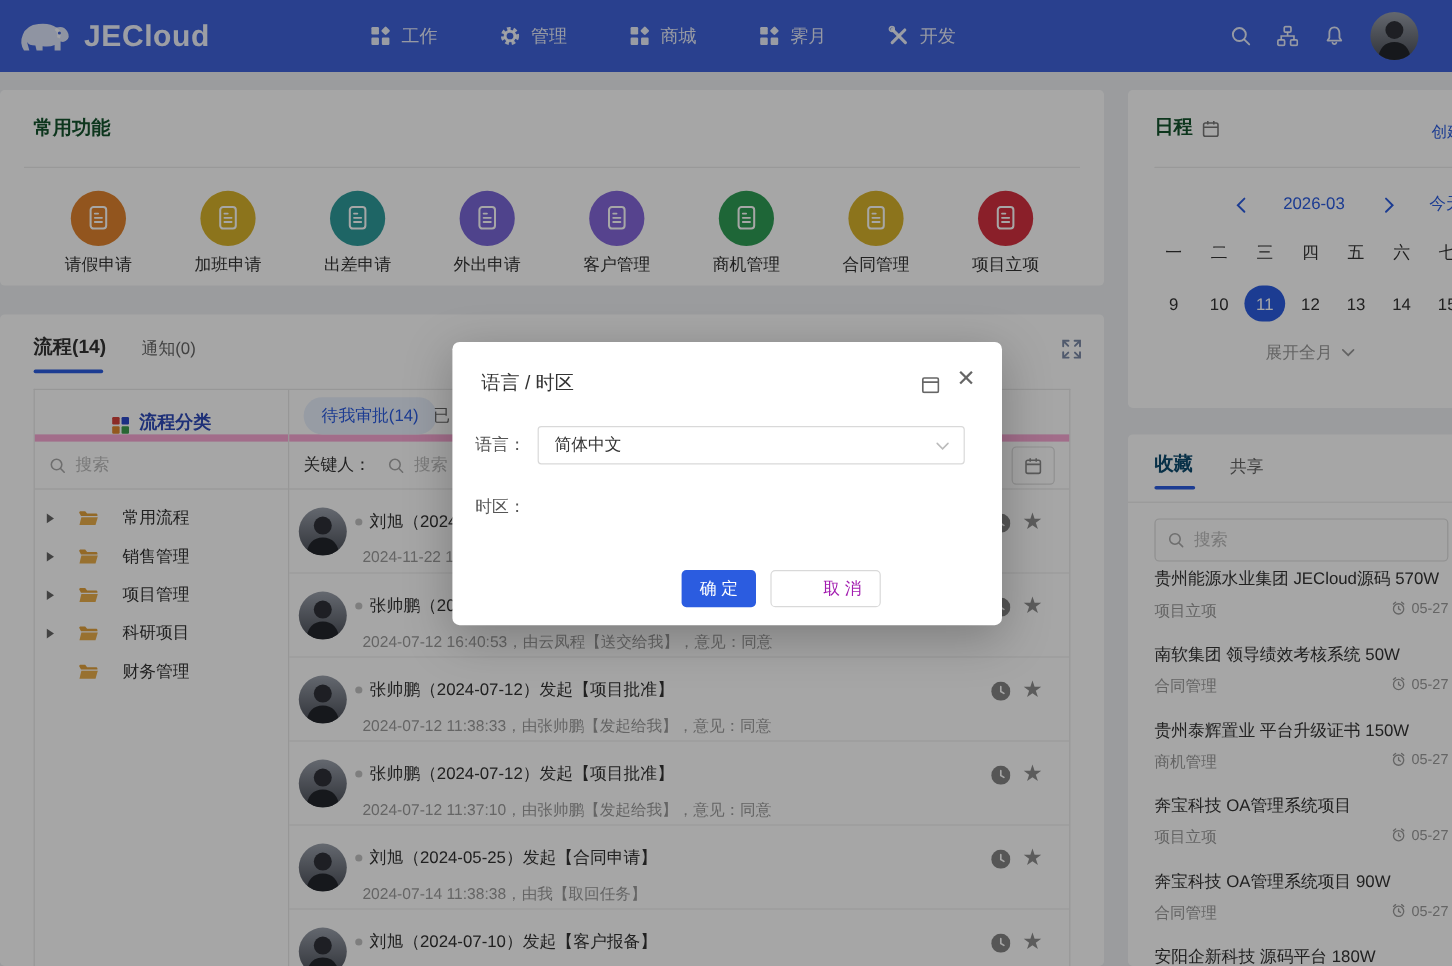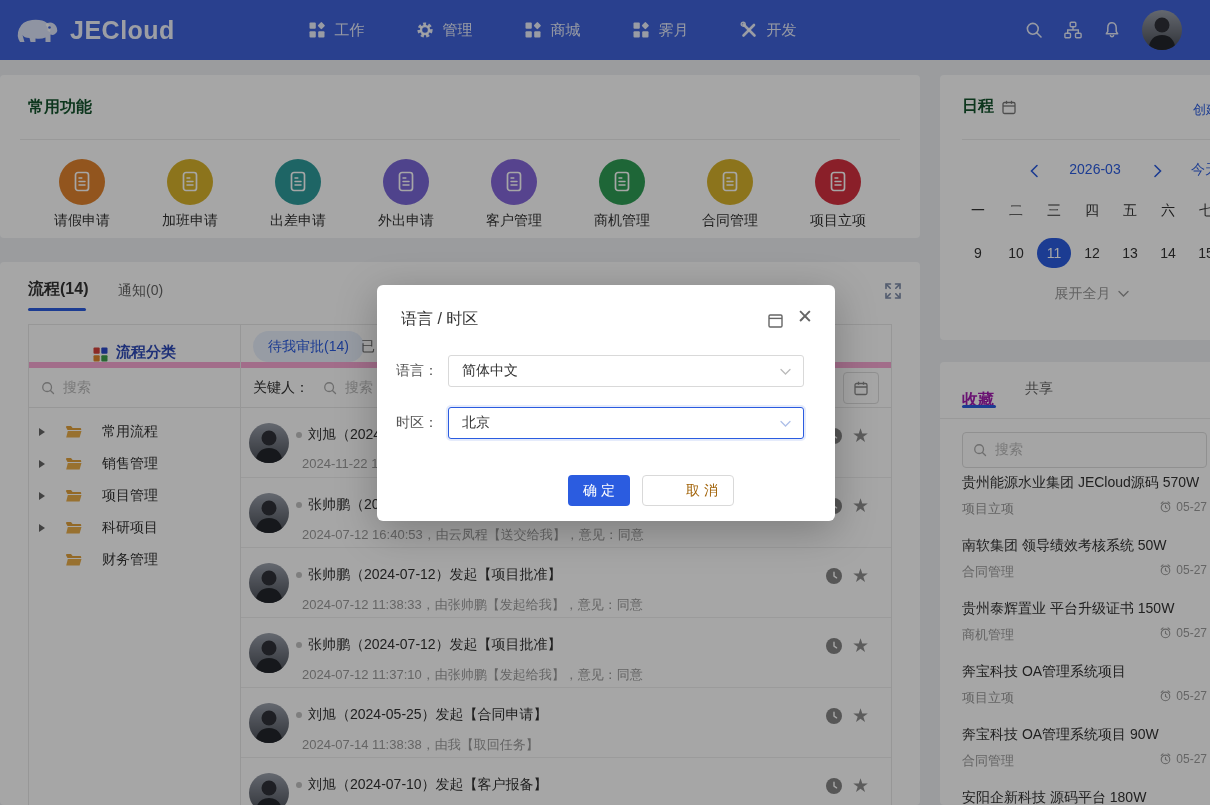--- a/index.html
+++ b/index.html
@@ -74,21 +74,21 @@
   .cgrid{position:absolute;left:19px;width:266px;display:flex;}
   .cgrid div{width:38px;text-align:center;}
   .wk{top:127px;font-size:14px;color:#333;}
   .dts{top:163px;}
   .dts .d{height:30px;line-height:30px;font-size:14px;color:#333;cursor:pointer;}
   .dts .sel{position:relative;color:#fff;}
   .dts .sel i{position:absolute;left:2px;top:0;width:34px;height:30px;background:#2b5ce0;border-radius:16px;z-index:0;font-style:normal;}
   .dts .sel b{position:relative;z-index:1;font-weight:400;}
   .cexpand{position:absolute;left:19px;top:210px;width:266px;text-align:center;font-size:14px;color:#999;cursor:pointer;}
   
-  .ftab1{position:absolute;left:22px;top:28px;font-size:16px;font-weight:700;color:#a21caf;cursor:pointer;}
+  .ftab1{position:absolute;left:22px;top:15px;font-size:16px;font-weight:700;color:#0c4a6e;cursor:pointer;}
   .ftab1u{position:absolute;left:22px;top:43px;width:34px;height:3px;background:#2b5ce0;border-radius:2px;}
   .ftab2{position:absolute;left:85px;top:18px;font-size:14px;color:#666;cursor:pointer;}
   .fsearch{position:absolute;left:22px;top:70px;width:245px;height:36px;border:1px solid #ddd;border-radius:4px;
            box-sizing:border-box;display:flex;align-items:center;padding-left:10px;background:#fdfdfd;}
   .flist{position:absolute;left:22px;top:112px;width:245px;}
   .fitem{position:relative;height:50px;margin-bottom:13px;cursor:pointer;}
   .ftitle{font-size:14px;color:#333;white-space:nowrap;}
   .fcat{position:absolute;left:0;top:26px;font-size:13px;color:#9b9b9b;}
   .ftime{position:absolute;right:0;top:26px;font-size:12px;color:#9b9b9b;display:flex;align-items:flex-start;gap:4px;}
   
@@ -100,21 +100,21 @@
   .mclose{position:absolute;top:22px;right:22px;font-size:19px;color:#666;cursor:pointer;line-height:1;}
   .mrow{position:absolute;left:0;width:458px;height:32px;}
   .mlabel{position:absolute;left:19px;top:7px;font-size:14px;color:#555;}
   .msel{position:absolute;left:71px;top:0;width:356px;height:32px;border:1px solid #d9d9d9;border-radius:3px;
         box-sizing:border-box;display:flex;align-items:center;padding-left:13px;font-size:14px;color:#333;cursor:pointer;background:#fff;}
   .msel.focus{border-color:#2b5ce0;box-shadow:0 0 0 2px rgba(43,92,224,.12);}
   .msel .chv{position:absolute;right:12px;top:12px;}
   .mbtns{position:absolute;left:0;top:190px;width:548px;display:flex;justify-content:center;gap:12px;}
   .btn{height:31px;padding:0 15px;border-radius:4px;font-size:14px;display:flex;align-items:center;cursor:pointer;box-sizing:border-box;}
   .btn.primary{background:#2b5ce0;color:#fff;}
-  .btn.default{background:#fff;border:1px solid #d9d9d9;color:#a16207;padding-left:43px;}
+  .btn.default{background:#fff;border:1px solid #d9d9d9;color:#a21caf;padding-left:43px;}
 </style>
 </head>
 <body>
 
 <header class="topnav">
   <div class="logo">
     <svg width="46" height="36" viewBox="0 0 46 36">
       <g fill="rgba(255,255,255,.82)">
         <path d="M6 30 Q2 24 5 17 Q8 9 18 8 Q28 7 33 11 Q39 9 42 14 Q45 19 41 22 Q39 23.5 36.5 22.5 L36.5 30 L31.5 30 L31.5 25.5 Q27 27.5 21.5 26.5 L21.5 30 L16.5 30 L15.5 26 Q10 26 8.5 23 L10.5 30 Z"></path>
         <path d="M33 11 Q38 14 36 20 L33.5 19 Q34.5 15 31.5 13 Z"></path>
@@ -681,24 +681,18 @@
     <span class="mlabel">语言：</span>
     <div class="msel">
       <span>简体中文</span>
       <svg class="chv" width="11" height="8" viewBox="0 0 11 8">
           <path d="M1 1.5 L5.5 6 L10 1.5" fill="none" stroke="#bbb" stroke-width="1.3" stroke-linecap="round"></path>
         </svg>
     </div>
   </div>
   <div class="mrow" style="top:122px;">
     <span class="mlabel">时区：</span>
-    <div class="msel focus">
-      <span>北京</span>
-      <svg class="chv" width="11" height="8" viewBox="0 0 11 8">
-          <path d="M1 1.5 L5.5 6 L10 1.5" fill="none" stroke="#aebfe8" stroke-width="1.3" stroke-linecap="round"></path>
-        </svg>
-    </div>
   </div>
   <div class="mbtns">
     <div class="btn primary">确 定</div>
     <div class="btn default">取 消</div>
   </div>
 </div>
 
 </body></html>

